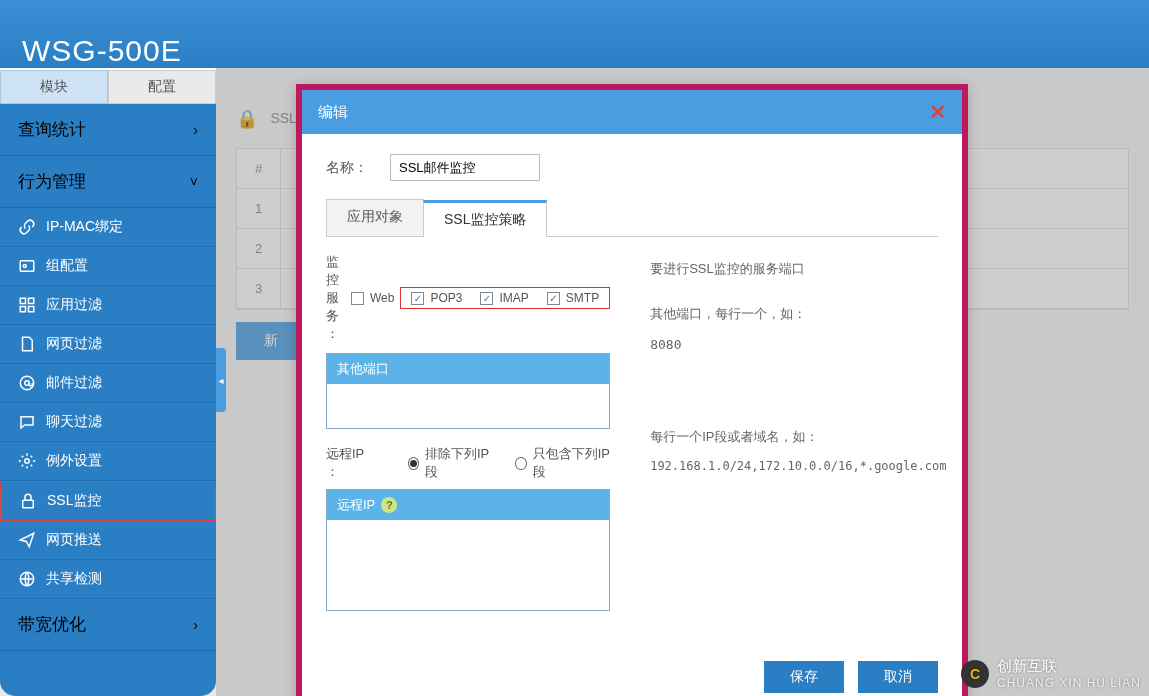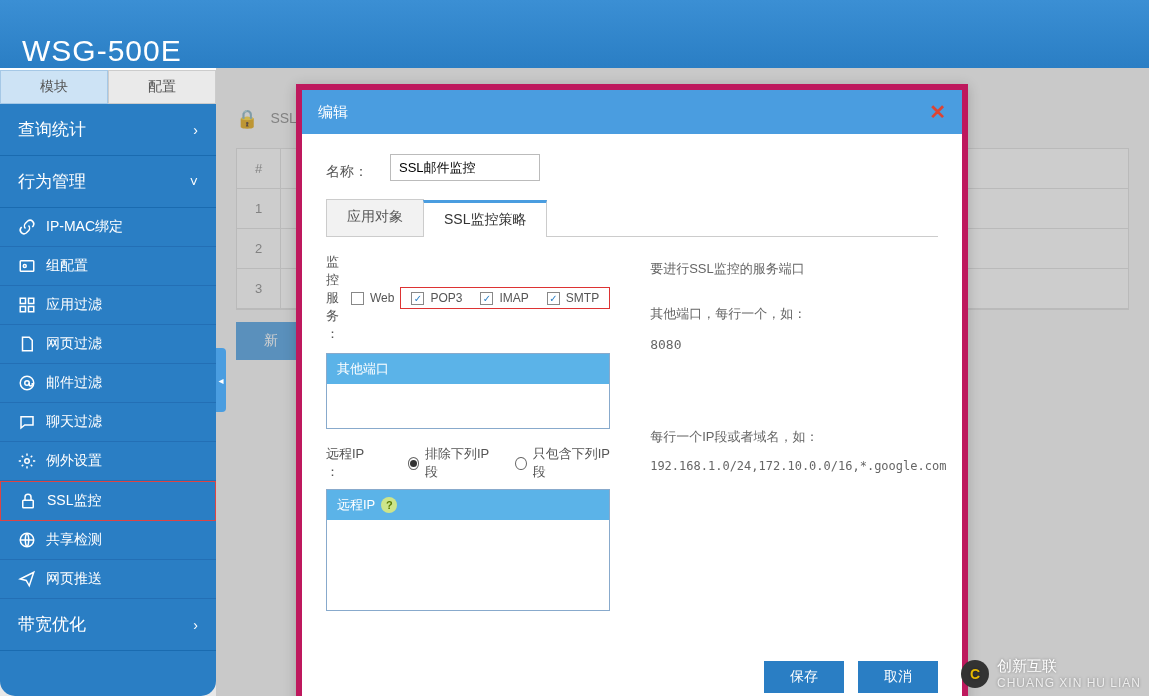--- a/index.html
+++ b/index.html
@@ -8,21 +8,21 @@
 .header { background: linear-gradient(to bottom, #3b8fd4, #2a7ec4); height: 68px; display: flex; align-items: flex-end; padding-left: 22px; }
 .header-title { color: #fff; font-size: 30px; font-weight: 300; letter-spacing: 1px; }
 
 .main-wrap { display: flex; height: calc(100% - 68px); }
 
 .sidebar { width: 216px; background: #2a7ec4; display: flex; flex-direction: column; border-radius: 15px; }
 .sidebar-tabs { display: flex; background: #f0f0f0; height: 36px; border-top: 2px solid #fff; }
 .sidebar-tab { flex: 1; display: flex; align-items: center; justify-content: center; font-size: 14px; color: #555; background: #eaeaea; border: 1px solid #ccc; cursor: pointer; }
 .sidebar-tab.active { background: #cde3f5; border-color: #a5c8e6; }
 
-.side-section { padding: 14px 18px; color: #ffffff; font-size: 17px; display: flex; align-items: center; justify-content: space-between; border-bottom: 1px solid #1a6bb0; cursor: pointer; }
+.side-section { padding: 14px 18px; color: #000000; font-size: 17px; display: flex; align-items: center; justify-content: space-between; border-bottom: 1px solid #1a6bb0; cursor: pointer; }
 .side-section .chev { font-size: 14px; }
 .side-item { padding: 10px 14px 10px 18px; color: #fff; font-size: 14px; display: flex; align-items: center; gap: 10px; cursor: pointer; border-bottom: 1px solid #236fb5; }
 .side-item.selected { border: 1px solid #d44; }
 .side-icon { width: 18px; height: 18px; display: inline-flex; align-items: center; justify-content: center; }
 
 .content { flex: 1; background: #f5f5f5; position: relative; padding: 40px 20px 20px 20px; }
 .content-overlay { position: absolute; inset: 0; background: rgba(120,120,120,0.35); pointer-events: none; }
 
 .page-header { display: flex; align-items: center; gap: 12px; margin-bottom: 18px; color: #888; font-size: 14px; position: relative; z-index: 0; }
 .lock-icon-blue { color: #4a9de0; font-size: 18px; }
@@ -31,21 +31,21 @@
 .bg-row { display: flex; border-bottom: 1px solid #ddd; background: #fafafa; }
 .bg-cell-num { width: 44px; text-align: center; padding: 12px 0; border-right: 1px solid #ddd; color: #888; font-size: 13px; }
 .bg-cell-body { flex: 1; }
 .bg-new-btn { margin-top: 12px; padding: 10px 28px; background: #4a9de0; color: #fff; border: none; font-size: 14px; position: relative; z-index: 0; }
 
 .modal { position: absolute; left: 290px; top: 84px; width: 672px; background: #fff; border: 6px solid #be185d; box-shadow: 0 2px 12px rgba(0,0,0,0.2); z-index: 10; margin-left: 6px; }
 .modal-header { background: #4a9de0; color: #fff; padding: 10px 16px; display: flex; justify-content: space-between; align-items: center; font-size: 15px; }
 .modal-close { color: #d43; font-size: 20px; font-weight: bold; cursor: pointer; }
 .modal-body { padding: 20px 24px; }
 
-.form-row { display: flex; align-items: flex-end; gap: 14px; margin-bottom: 18px; font-size: 14px; color: #555; }
+.form-row { display: flex; align-items: center; gap: 14px; margin-bottom: 18px; font-size: 14px; color: #555; }
 .form-label { min-width: 50px; }
 .text-input { border: 1px solid #bbb; padding: 5px 8px; font-size: 13px; width: 150px; }
 
 .inner-tabs { display: flex; border-bottom: 1px solid #ccc; margin-bottom: 16px; }
 .inner-tab { padding: 8px 20px; font-size: 14px; border: 1px solid #ccc; border-bottom: none; background: #f2f2f2; cursor: pointer; color: #555; margin-right: -1px; }
 .inner-tab.active { background: #fff; border-top: 3px solid #4a9de0; color: #333; position: relative; top: 1px; }
 
 .policy-content { display: flex; gap: 40px; }
 .policy-left { width: 420px; }
 .policy-right { flex: 1; font-size: 13px; color: #666; line-height: 2.4; }
@@ -175,33 +175,33 @@
           <svg class="ico" viewBox="0 0 24 24">
             <rect x="5" y="11" width="14" height="10" rx="1"></rect>
             <path d="M8 11V7a4 4 0 0 1 8 0v4"></path>
           </svg>
         </span>
       <span>SSL监控</span>
     </div>
     <div class="side-item">
       <span class="side-icon">
           <svg class="ico" viewBox="0 0 24 24">
+            <path d="M3 12l18-9-6 18-4-7z"></path>
+          </svg>
+        </span>
+      <span>网页推送</span>
+    </div>
+    <div class="side-item">
+      <span class="side-icon">
+          <svg class="ico" viewBox="0 0 24 24">
             <circle cx="12" cy="12" r="9"></circle>
             <path d="M3 12h18M12 3c3 3 3 15 0 18M12 3c-3 3-3 15 0 18"></path>
           </svg>
         </span>
       <span>共享检测</span>
-    </div>
-    <div class="side-item">
-      <span class="side-icon">
-          <svg class="ico" viewBox="0 0 24 24">
-            <path d="M3 12l18-9-6 18-4-7z"></path>
-          </svg>
-        </span>
-      <span>网页推送</span>
     </div>
 
     <div class="side-section">
       <span>带宽优化</span>
       <span class="chev">›</span>
     </div>
   </div>
 
   <div class="sidebar-handle">◂</div>
 

